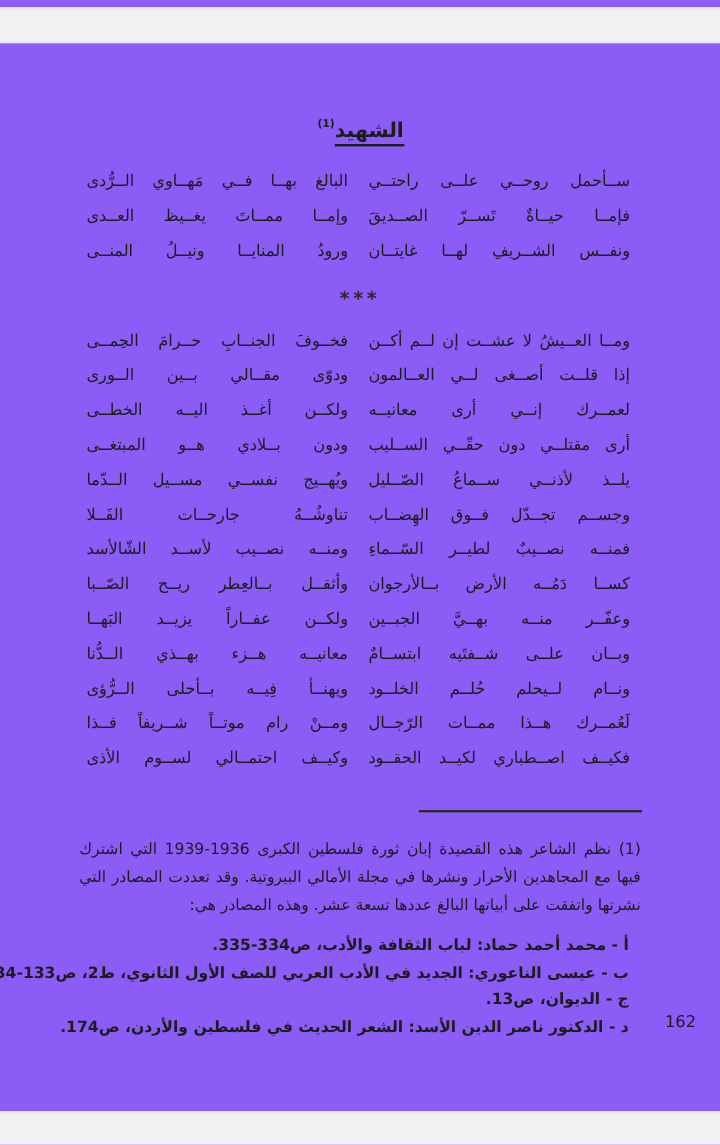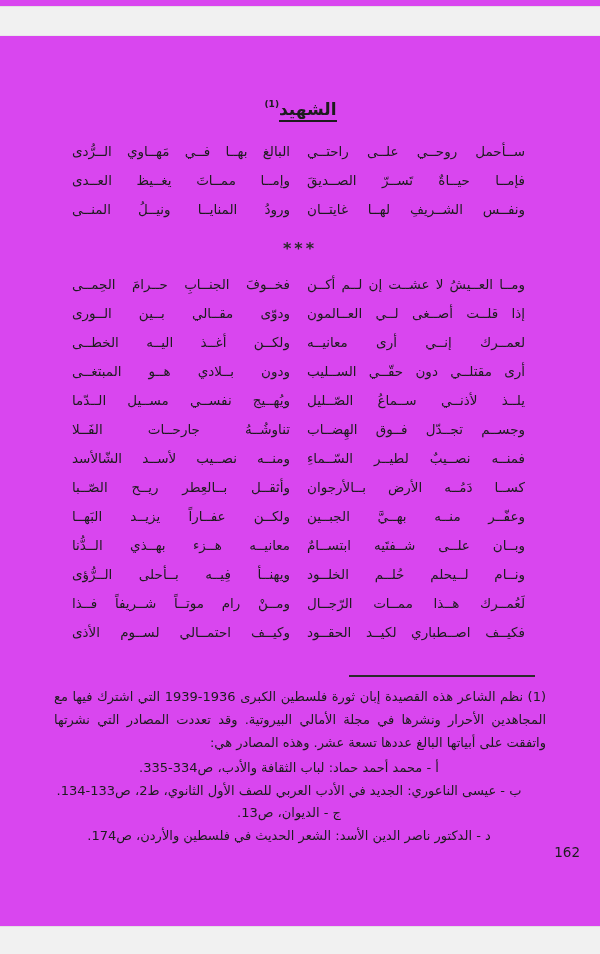--- a/index.html
+++ b/index.html
@@ -1,20 +1,20 @@
 <!DOCTYPE html>
 <html lang="ar"><head>
 <meta charset="utf-8">
 <style>
   html, body { margin: 0; padding: 0; background: #ffffff; }
   .screen {
     position: relative;
     width: 600px;
     height: 954px;
-    background: #d946ef;
+    background: #8b5cf6;
     overflow: hidden;
     font-family: "DejaVu Sans", sans-serif;
     color: #1c1c1c;
   }
   .scan-band {
     position: absolute;
     left: 0;
     width: 600px;
     background: #f1f1f1;
     border-top: 1px solid #e2e2e2;
@@ -88,31 +88,32 @@
     position: absolute;
     top: 685px;
     left: 54px;
     width: 492px;
     direction: rtl;
     font-size: 13px;
     line-height: 23px;
   }
   .footnote-body {
     text-align: justify;
-    margin: 0;
+    margin: 12px;
   }
   .footnote-sources {
     list-style: none;
     margin: 3px 0 0 0;
     padding: 0 22px 0 0;
   }
   .footnote-sources li {
     line-height: 22.5px;
-    text-align: center;
+    text-align: right;
     white-space: nowrap;
+    font-weight: bold;
   }
 
   .page-number-row {
     position: absolute;
     top: 844px; left: 0; width: 580px;
     text-align: right;
     font-size: 13.5px;
   }
 </style>
 </head>

